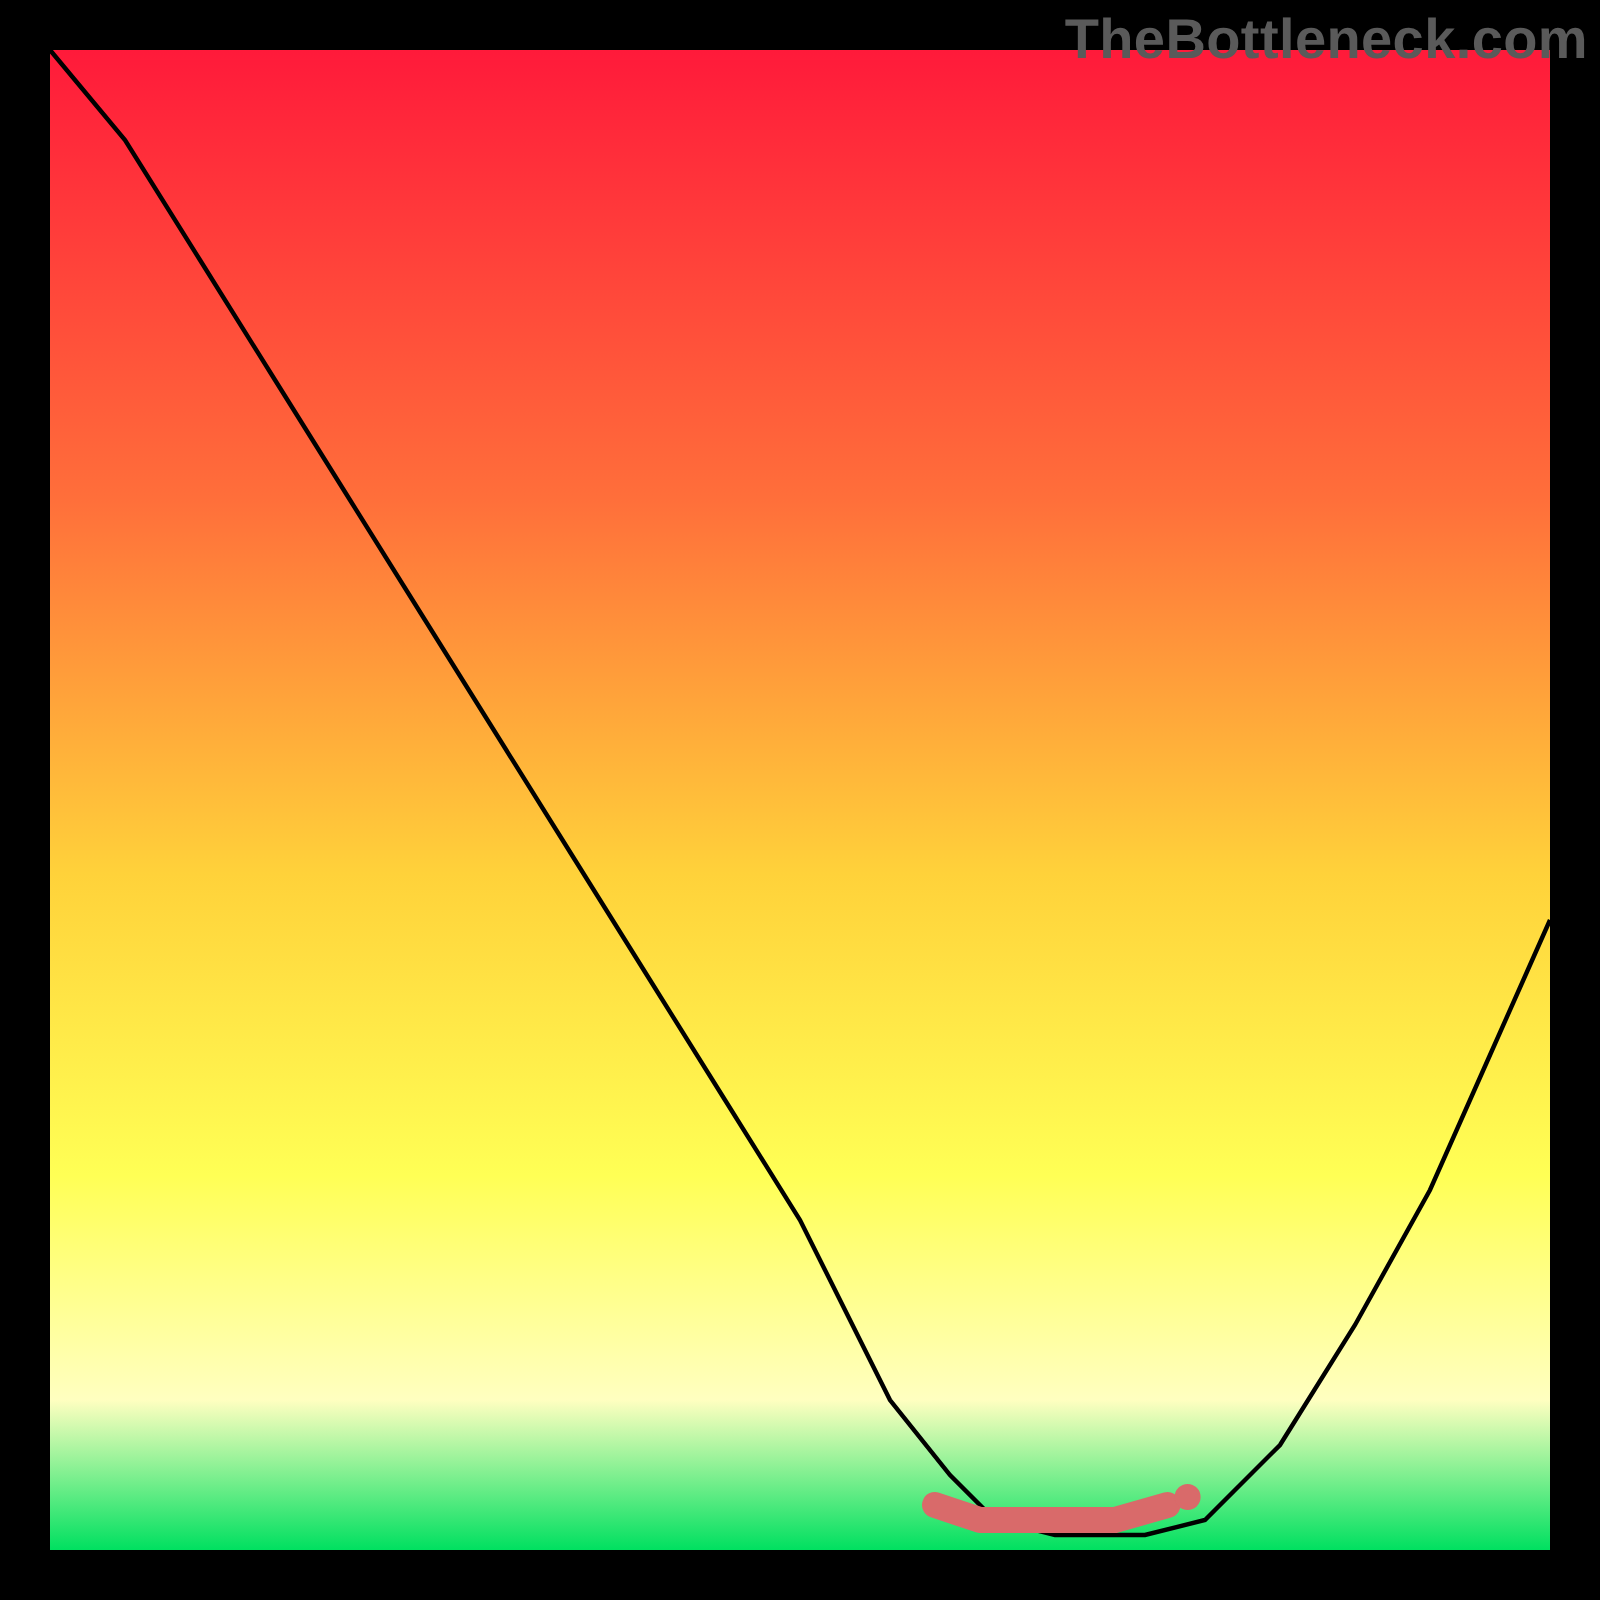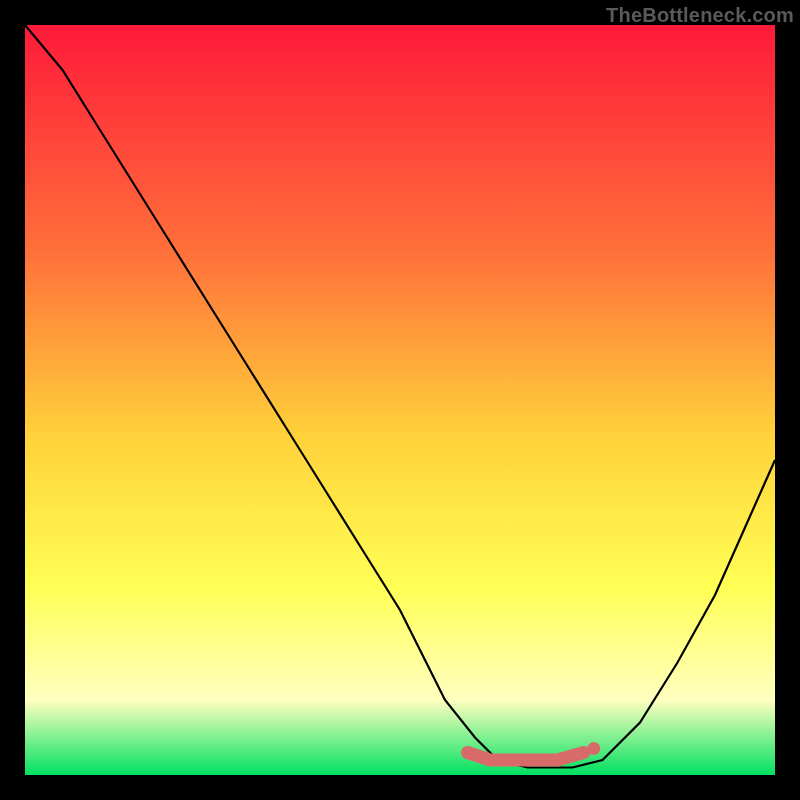--- a/index.html
+++ b/index.html
@@ -30,21 +30,21 @@
     top: 0;
     width: 750px;
     height: 750px;
     overflow: visible;
   }
   .watermark {
     position: absolute;
     top: 4px;
     right: 6px;
     font-family: Arial, Helvetica, sans-serif;
-    font-size: 20px;
+    font-size: 28px;
     font-weight: 600;
     color: #5a5a5a;
     letter-spacing: 0.2px;
   }
 </style>
 </head>
 <body>
 
 <div class="frame">
   <svg class="gradient-bg" viewBox="0 0 750 750" preserveAspectRatio="none">

